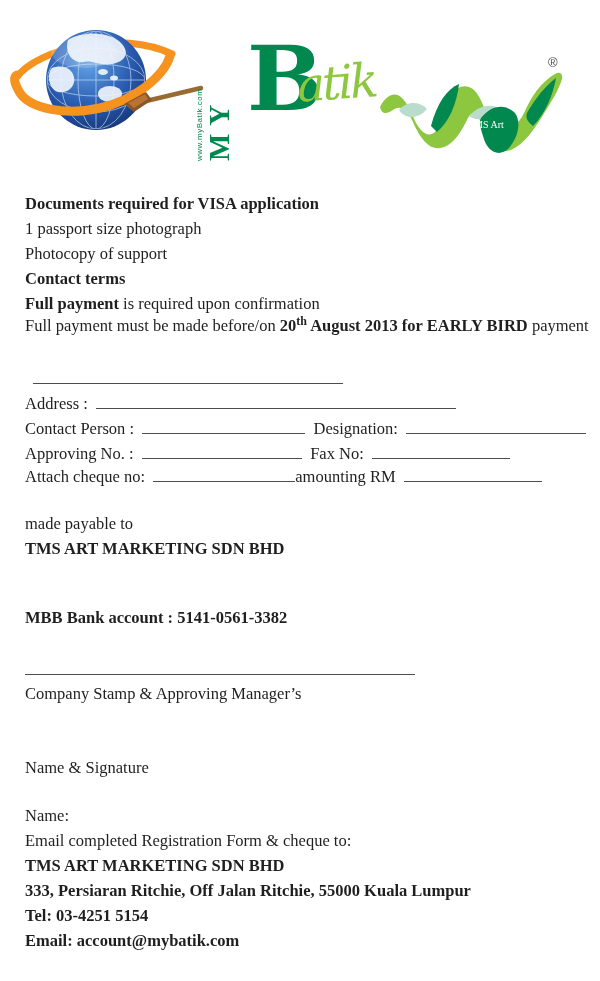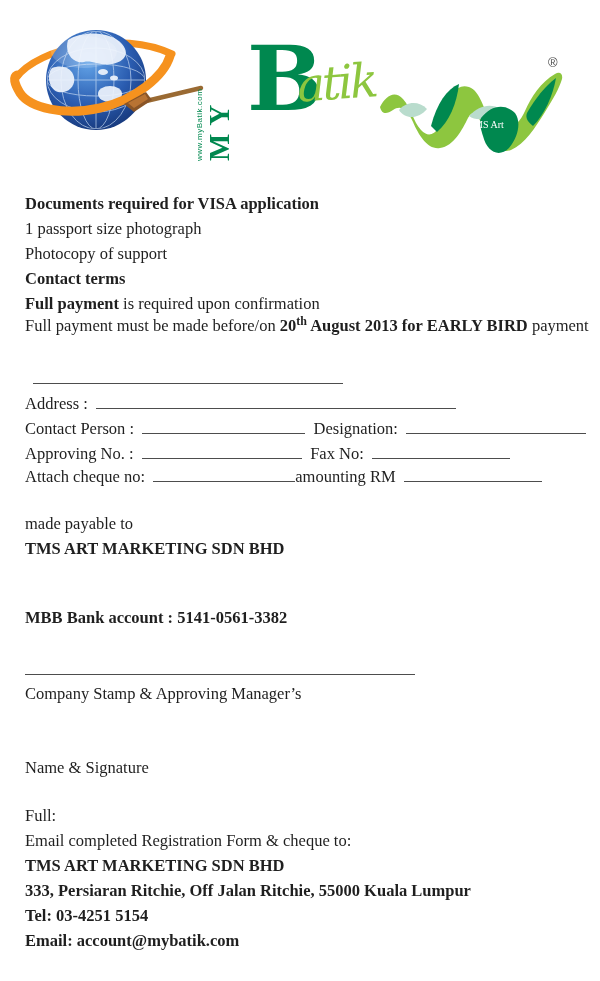--- a/index.html
+++ b/index.html
@@ -156,18 +156,18 @@
 </div>
 
 <div class="line" style="top:514px;">made payable to</div>
 <div class="line b" style="top:539px;">TMS ART MARKETING SDN BHD</div>
 <div class="line b" style="top:564px;margin-top:44px;">MBB Bank account : 5141-0561-3382</div>
 
 <div class="sig-line"></div>
 <div class="line" style="top:684px;">Company Stamp &amp; Approving Manager’s</div>
 <div class="line" style="top:758px;">Name &amp; Signature</div>
 
-<div class="line" style="top:806px;">Full:</div>
+<div class="line" style="top:806px;">Name:</div>
 <div class="line" style="top:831px;">Email completed Registration Form &amp; cheque to:</div>
 <div class="line b" style="top:856px;">TMS ART MARKETING SDN BHD</div>
 <div class="line b" style="top:881px;">333, Persiaran Ritchie, Off Jalan Ritchie, 55000 Kuala Lumpur</div>
 <div class="line b" style="top:906px;">Tel: 03-4251 5154</div>
 <div class="line b" style="top:931px;">Email: account@mybatik.com</div>
 
 </body></html>

